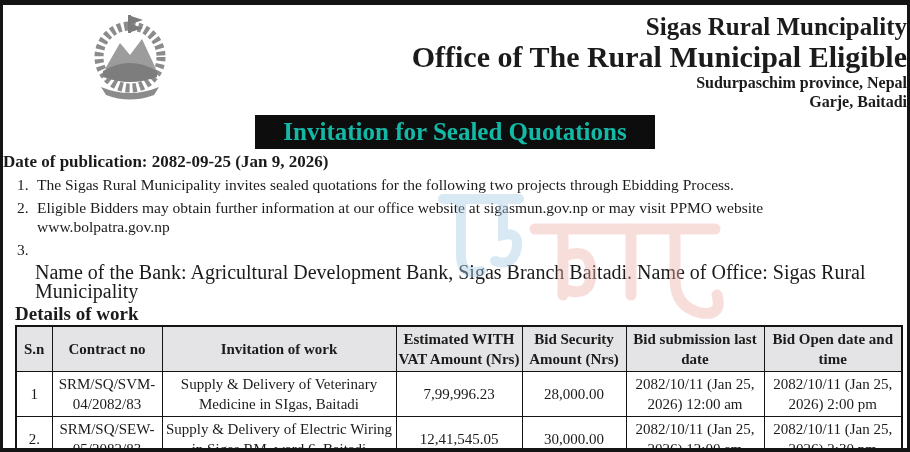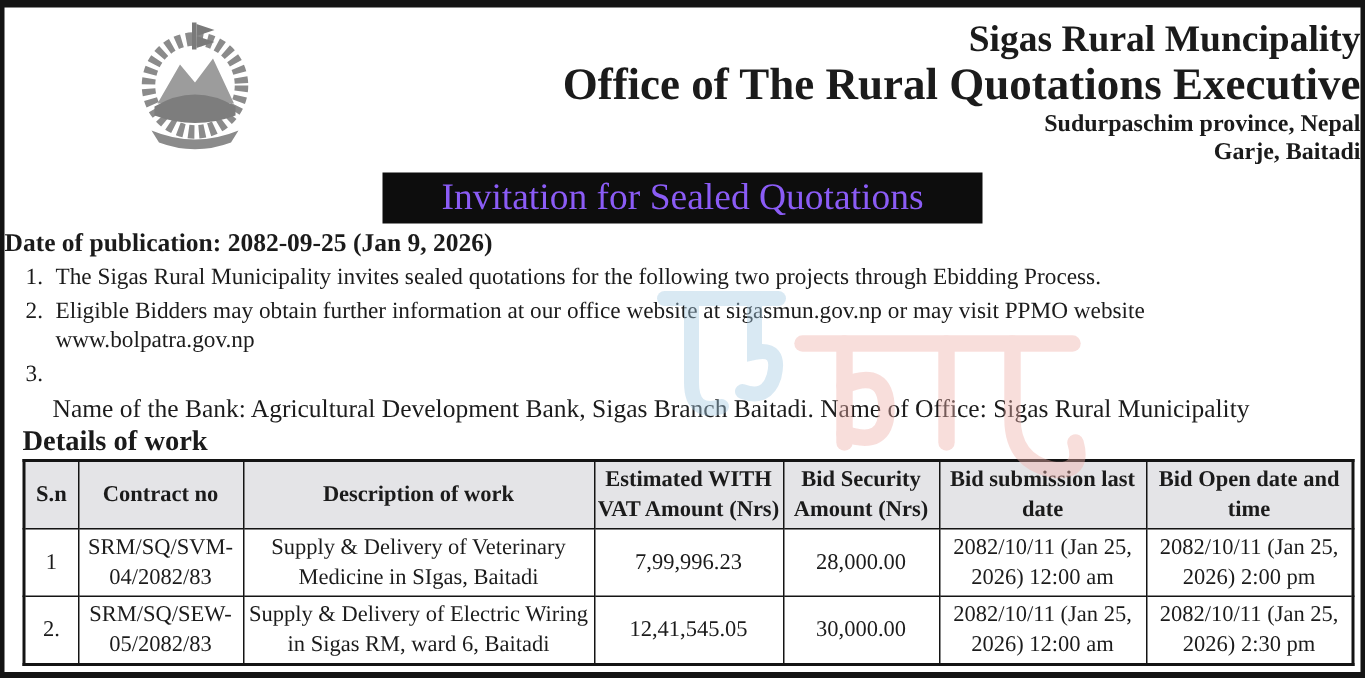--- a/index.html
+++ b/index.html
@@ -10,29 +10,29 @@
     font-family:"Liberation Serif", serif;
   }
   
   .header { position:relative; text-align:right; padding-top:8px; }
   .emblem { position:absolute; left:88px; top:6px; width:78px; height:92px; }
   .org-name   { font-size:25px; font-weight:bold; line-height:27px; }
   .office-name{ font-size:30px; font-weight:bold; line-height:33px; }
   .addr       { font-size:16px; font-weight:bold; line-height:19px; }
   
   .banner {
-    width:400px; margin:4px auto 0; background:#0d0d0d; color:#8b5cf6;
-    text-align:center; font-size:25px; font-weight:normal; line-height:28px; padding:3px 0;
+    width:400px; margin:4px auto 0; background:#0d0d0d; color:#14b8a6;
+    text-align:center; font-size:25px; font-weight:bold; line-height:28px; padding:3px 0;
   }
   .pub { text-align:left; font-weight:bold; font-size:17px; line-height:18px; margin-top:4px; }
   
   .notes { margin:0 8px 0 14px; font-size:15.5px; }
   .note  { margin-top:4px; line-height:19px; display:flex; }
   .note .num { width:20px; flex:0 0 20px; }
-  .indent-line { margin:4px 8px 0 32px; font-size:17px; line-height:19px; }
+  .indent-line { margin:4px 8px 0 32px; font-size:20px; line-height:19px; }
   .details-heading { margin:4px 0 2px 12px; font-size:19px; font-weight:bold; line-height:18px; }
   
   table.work { border-collapse:collapse; margin:0 12px; width:886px; table-layout:fixed;
                text-align:center; font-size:15px; border:2.5px solid #141414; }
   table.work th, table.work td { border:1.5px solid #141414; padding:1px 2px; line-height:20px; }
   table.work th { background:#e4e4e7; font-weight:bold; height:42px; }
   table.work td { height:42px; }
   
   .watermark { position:absolute; left:420px; top:178px; opacity:0.42; pointer-events:none; }
 </style>
@@ -60,21 +60,21 @@
     <svg class="emblem" viewBox="0 0 78 92" aria-hidden="true">
       <circle cx="39" cy="46" r="31" fill="none" stroke="#8b8b8b" stroke-width="9" stroke-dasharray="4 3"></circle>
       <rect x="37" y="4" width="3" height="18" fill="#7a7a7a"></rect>
       <path d="M40,5 L52,9 L40,13 Z" fill="#7a7a7a"></path>
       <path d="M40,13 L52,17 L40,21 Z" fill="#7a7a7a"></path>
       <path d="M14,58 L29,32 L39,44 L51,28 L65,58 Z" fill="#9c9c9c"></path>
       <path d="M12,60 Q39,44 66,60 L66,66 Q39,76 12,66 Z" fill="#7d7d7d"></path>
       <path d="M10,76 Q39,88 68,76 L63,84 Q39,93 15,84 Z" fill="#8b8b8b"></path>
     </svg>
     <div class="org-name">Sigas Rural Muncipality</div>
-    <div class="office-name">Office of The Rural Quotations Executive</div>
+    <div class="office-name">Office of The Rural Municipal Eligible</div>
     <div class="addr">Sudurpaschim province, Nepal</div>
     <div class="addr">Garje, Baitadi</div>
   </div>
 
   <div class="banner">
     <span>Invitation for Sealed Quotations</span>
   </div>
 
   <div class="pub">
     <span>Date of publication:</span>
@@ -106,21 +106,21 @@
         <col style="width:234px">
       <col style="width:126px">
         <col style="width:104px">
         <col style="width:138px">
         <col style="width:138px">
     </colgroup>
     <thead>
       <tr>
         <th>S.n</th>
         <th>Contract no</th>
-        <th>Description of work</th>
+        <th>Invitation of work</th>
         <th>Estimated WITH VAT Amount (Nrs)</th>
         <th>Bid Security Amount (Nrs)</th>
         <th>Bid submission last date</th>
         <th>Bid Open date and time</th>
       </tr>
     </thead>
     <tbody>
       <tr>
         <td>1</td>
         <td>SRM/SQ/SVM-04/2082/83</td>

